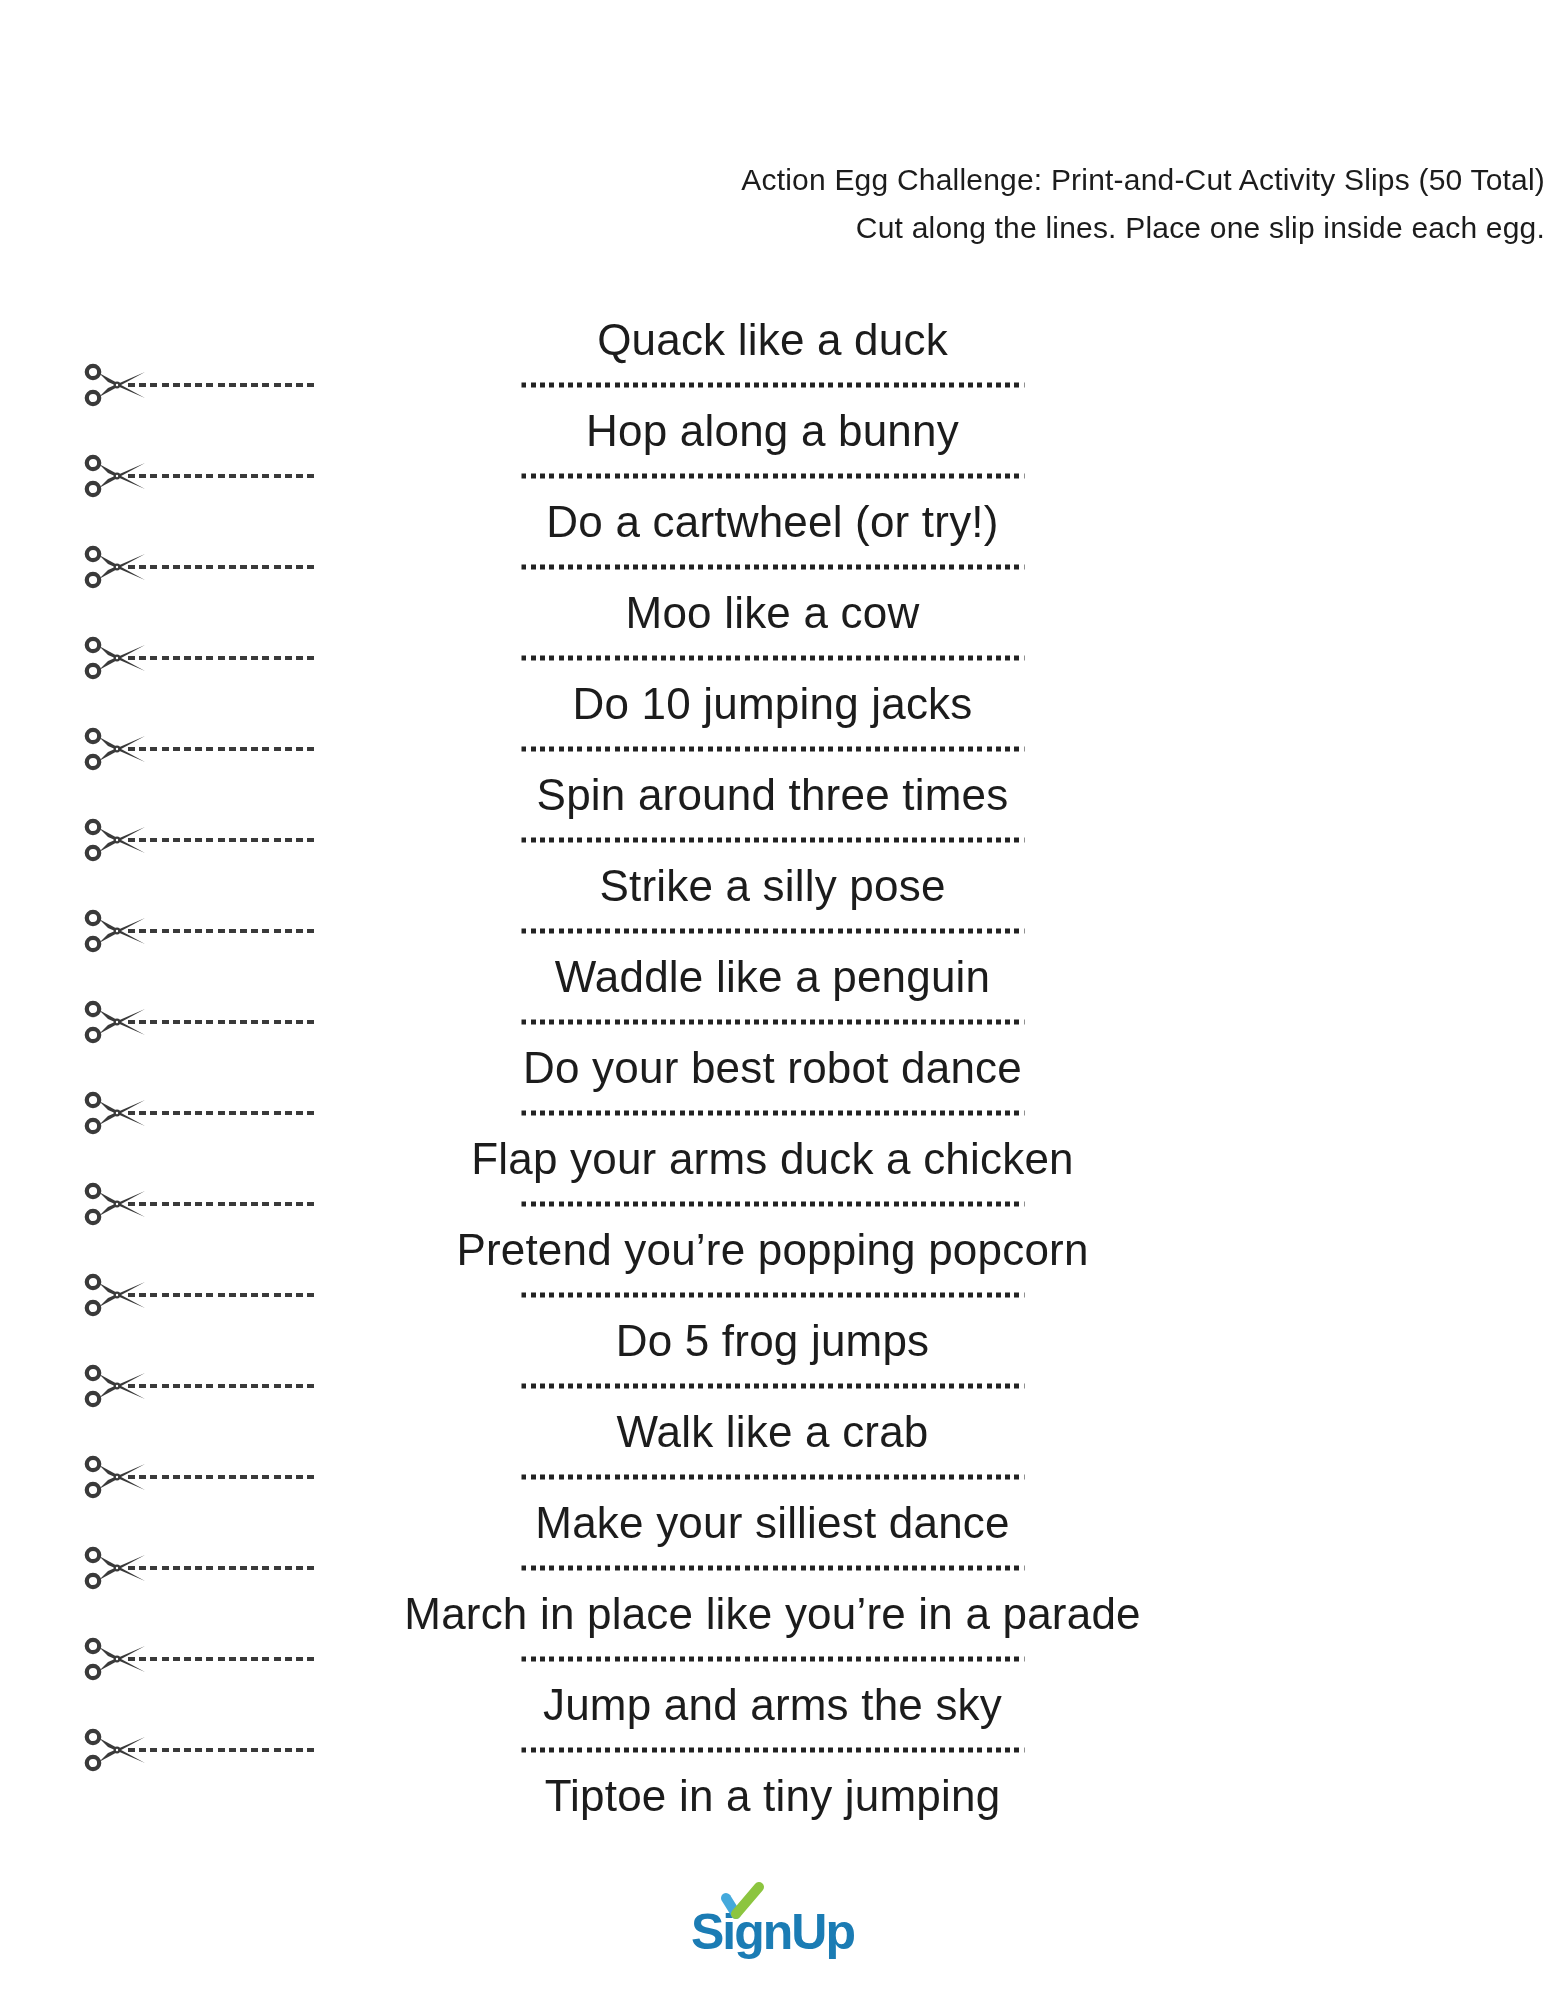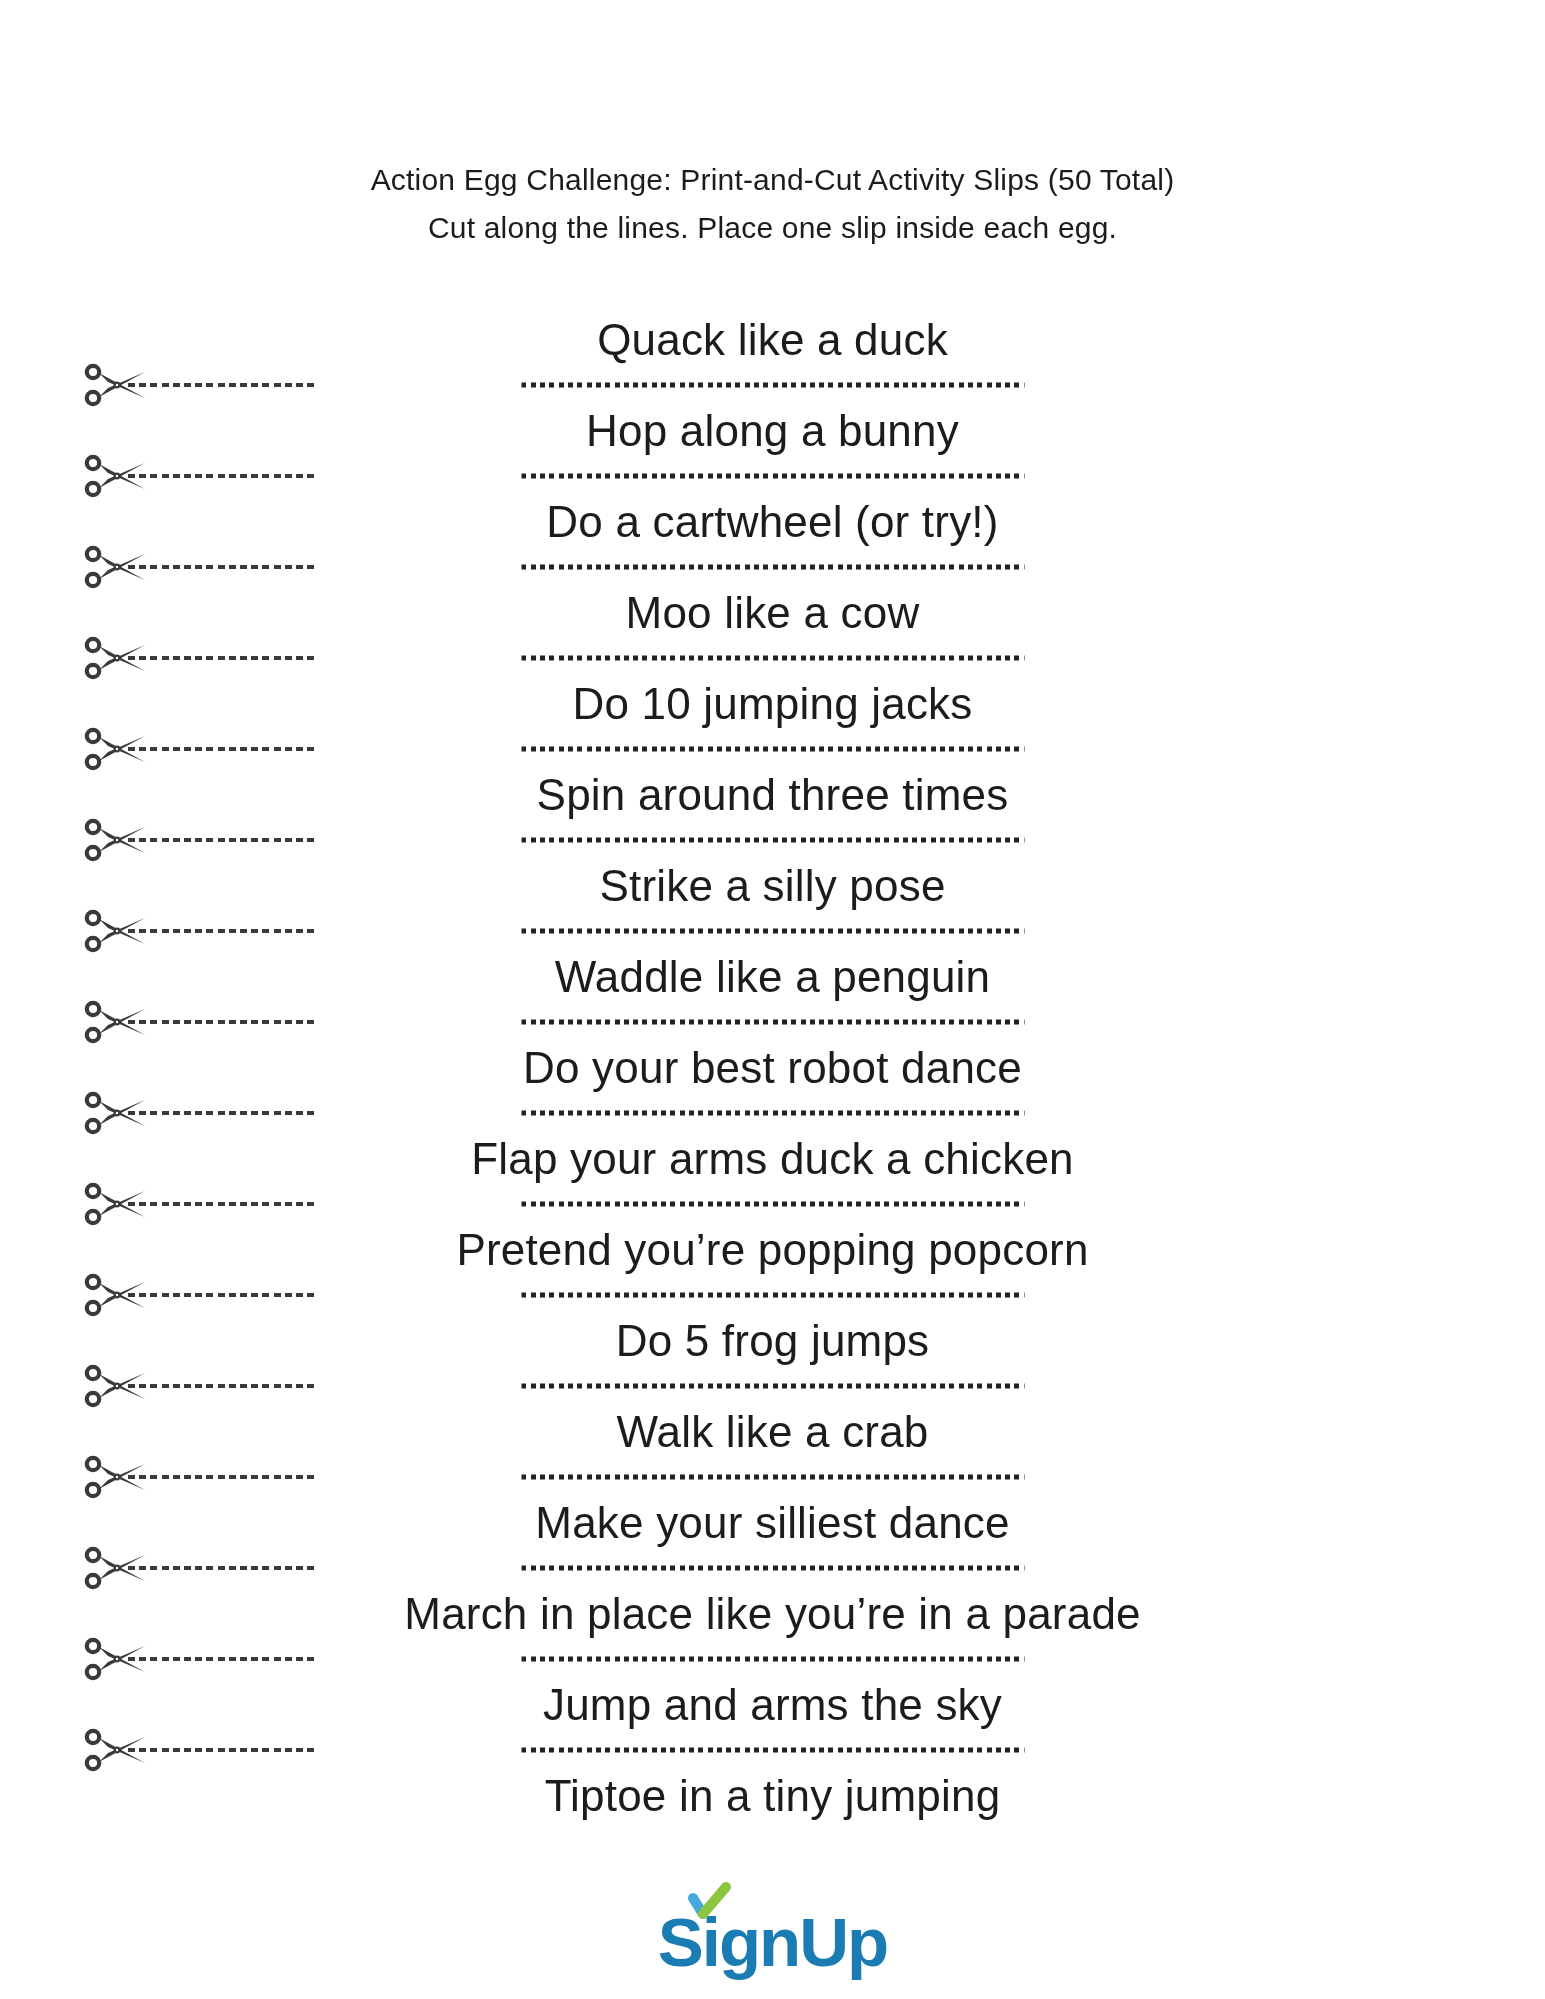--- a/index.html
+++ b/index.html
@@ -11,21 +11,21 @@
     position: relative;
     width: 1545px;
     height: 1999px;
     background: #ffffff;
     overflow: hidden;
     font-family: "Liberation Sans", sans-serif;
     color: var(--text-color, #1c1c1c);
   }
   .title-block {
     padding-top: 156px;
-    text-align: center;
+    text-align: right;
     font-size: 30px;
     line-height: 48px;
     letter-spacing: 0.2px;
   }
   .slips {
     margin-top: 42px;
   }
   .slip-text {
     height: 91px;
     display: flex;
@@ -66,21 +66,21 @@
     height: 48px;
   }
   .logo-block {
     margin-top: 50px;
     display: flex;
     justify-content: center;
   }
   .logo {
     position: relative;
     display: inline-block;
-    font-size: 69px;
+    font-size: 50px;
     font-weight: bold;
     letter-spacing: -2px;
     color: var(--logo-blue, #1b7cb4);
     line-height: 1.1;
     padding-top: 14px;
   }
   .logo-check {
     position: absolute;
     left: 28px;
     top: -10px;

